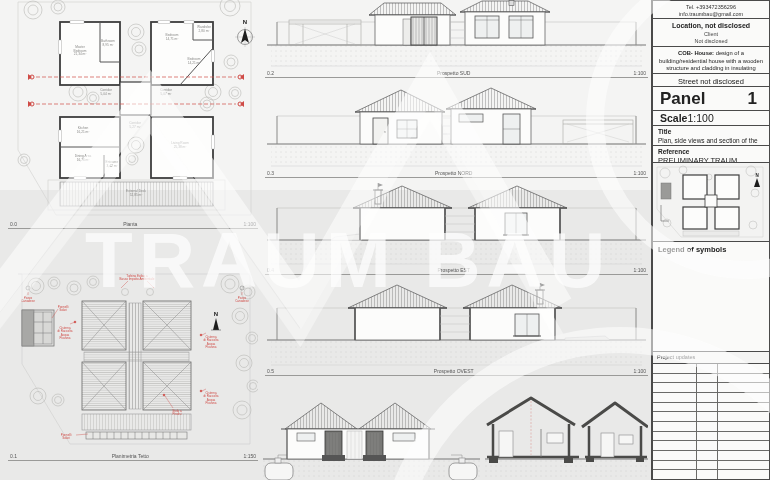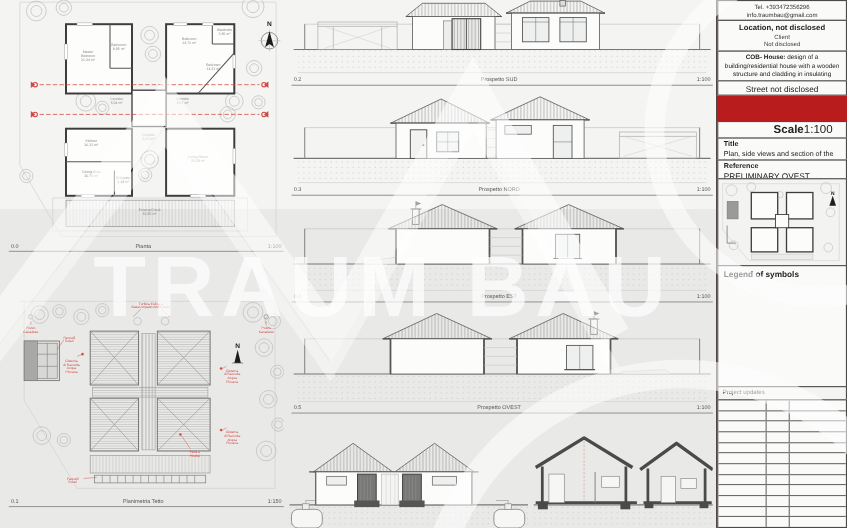--- a/index.html
+++ b/index.html
@@ -4,33 +4,33 @@
 <style>
   html,body{margin:0;padding:0;background:#d8d8d6;}
   .sheet{position:relative;width:770px;height:480px;background:#f4f4f3;overflow:hidden;
          font-family:"Liberation Sans",sans-serif;color:#222;}
   .band{position:absolute;left:0;top:190px;right:0;bottom:0;background:#e9e9e8;}
   .dw{position:absolute;z-index:10;}
   .scale-row{position:absolute;z-index:20;display:flex;justify-content:space-between;align-items:flex-end;
              font-size:5px;color:#555;border-bottom:1px solid #9a9a98;height:9px;padding:0 2px 1px 2px;box-sizing:border-box;}
   .wm{position:absolute;inset:0;z-index:60;pointer-events:none;}
   
-  .tb{position:absolute;left:651px;top:0;width:119px;height:480px;background:#b91c1c;
+  .tb{position:absolute;left:651px;top:0;width:119px;height:480px;background:#d946ef;
       border-left:1px solid #4a4a4a;box-sizing:border-box;z-index:40;}
   .tbx{position:absolute;left:0;right:0;background:#fafaf9;border:1px solid #4a4a4a;box-sizing:border-box;overflow:hidden;}
   .tb-contact{top:0;height:19px;text-align:center;font-size:5.5px;color:#333;padding-top:3px;line-height:1.3;}
   .tb-location{top:18px;height:29px;text-align:center;padding-top:3px;}
   .tb-location .l1{font-size:7px;font-weight:bold;}
   .tb-location .l2{font-size:5.5px;color:#444;margin-top:2px;}
   .tb-location .l3{font-size:5.5px;color:#444;margin-top:1px;}
   .tb-desc{top:46px;height:28px;font-size:5.8px;text-align:center;padding:3px 4px;line-height:1.3;color:#222;}
   .tb-street{top:73px;height:14px;text-align:center;font-size:7.5px;padding-top:3px;}
   .tb-panel{top:86px;height:25px;display:flex;align-items:center;justify-content:space-between;
             font-size:17px;font-weight:bold;padding:0 12px 0 7px;}
-  .tb-scale{top:110px;height:16px;display:flex;align-items:center;justify-content:flex-end;
+  .tb-scale{top:110px;height:16px;display:flex;align-items:center;justify-content:flex-start;
             font-size:10.5px;padding:0 12px 0 7px;}
   .tb-scale .lab{font-weight:bold;}
   .tb-title{top:125px;height:21px;padding:2px 5px;}
   .tb-title .lab{font-size:6.5px;font-weight:bold;}
   .tb-title .val{font-size:6.5px;margin-top:2px;}
   .tb-ref{top:145px;height:18px;padding:2px 5px;}
   .tb-ref .lab{font-size:6.5px;font-weight:bold;}
   .tb-ref .val{font-size:7.5px;margin-top:1px;}
   .tb-thumb{top:162px;height:80px;background:#f3f3f2;}
   .tb-legend{top:241px;height:112px;padding:3px 5px;}
@@ -480,31 +480,35 @@
       <div class="l1">Location, not disclosed</div>
       <div class="l2">Client</div>
       <div class="l3">Not disclosed</div>
     </div>
     <div class="tbx tb-desc">
       <b>COB- House:</b><span> design of a building/residential house with a wooden structure and cladding in insulating material or bricks in clay and hemp</span>
     </div>
     <div class="tbx tb-street">
       <span>Street not disclosed</span>
     </div>
+    <div class="tbx tb-panel">
+      <span>Panel</span>
+      <span>1</span>
+    </div>
     <div class="tbx tb-scale">
       <span class="lab">Scale</span>
       <span>1:100</span>
     </div>
     <div class="tbx tb-title">
       <div class="lab">Title</div>
       <div class="val">Plan, side views and section of the building</div>
     </div>
     <div class="tbx tb-ref">
       <div class="lab">Reference</div>
-      <div class="val">PRELIMINARY OVEST</div>
+      <div class="val">PRELIMINARY TRAUM</div>
     </div>
     <div class="tbx tb-thumb">
       <svg width="117" height="78" viewBox="0 0 117 78">
         <path d="M4 4 H110 V74 H28 L4 46 Z" fill="none" stroke="#cfcfcd" stroke-width="0.5"></path>
         <g stroke="#b8b8b6" fill="none" stroke-width="0.5">
           <circle cx="12" cy="10" r="5"></circle>
             <circle cx="30" cy="7" r="4"></circle>
             <circle cx="98" cy="8" r="5"></circle>
           <circle cx="102" cy="30" r="4"></circle>
             <circle cx="14" cy="60" r="4"></circle>

